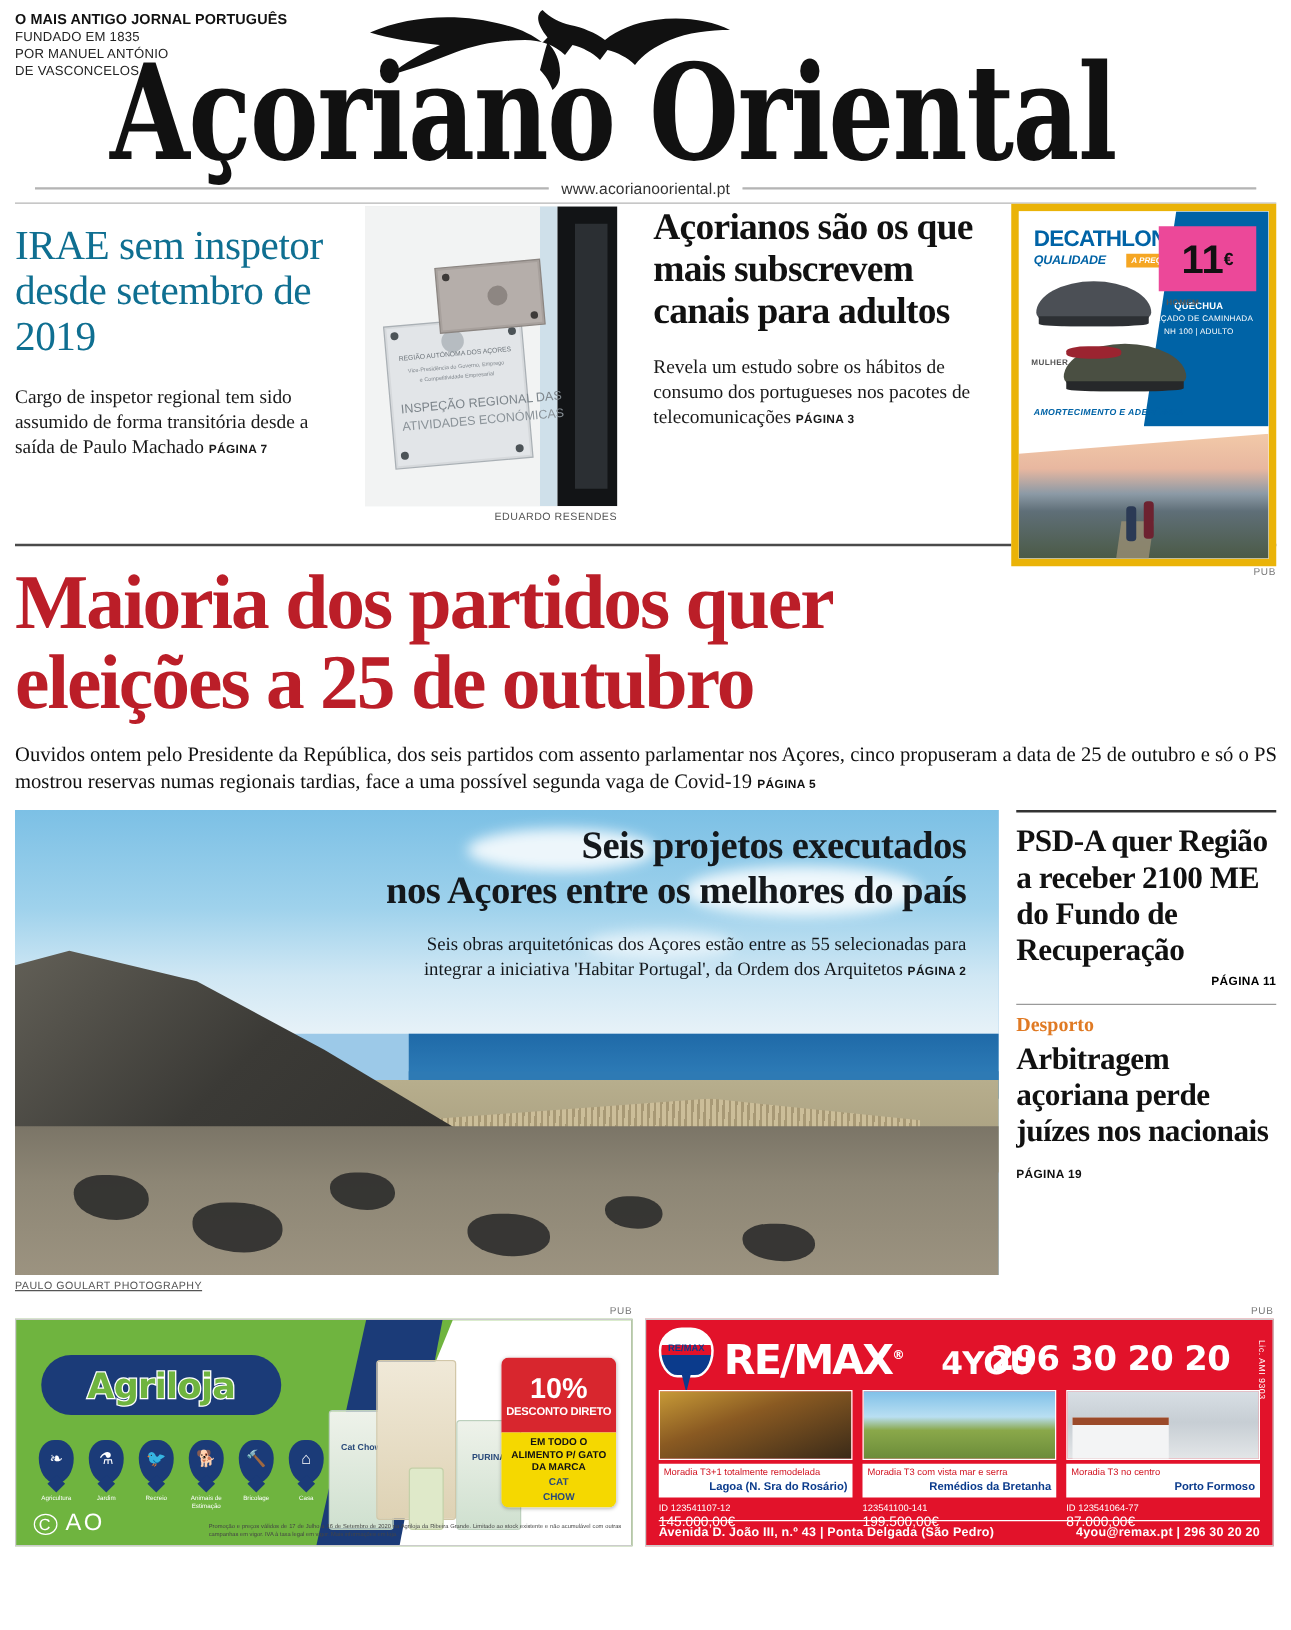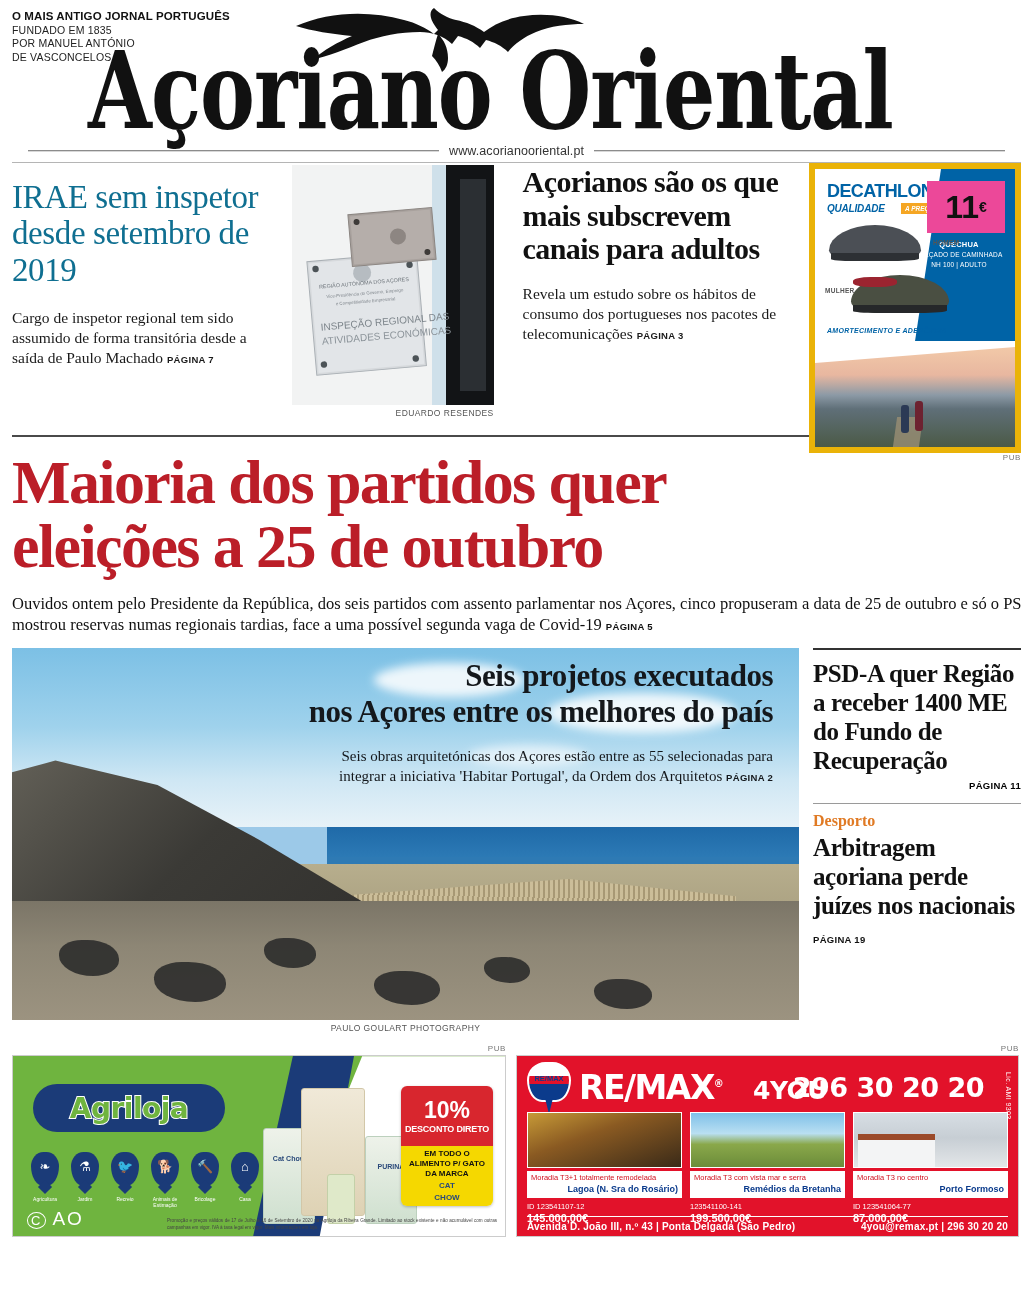--- a/index.html
+++ b/index.html
@@ -126,21 +126,21 @@
                 background: linear-gradient(#7b7567 0%, #8d8675 38%, #9c9380 100%); }
   .rock { position:absolute; background:#2f2f2e; border-radius:40% 55% 45% 60%; opacity:.92; }
   .boardwalk { position:absolute; left:36%; top:62%; width:56%; height:18%;
                background: repeating-linear-gradient(92deg,#cdbf9a 0 3px,#a79874 3px 5px);
                clip-path: polygon(0 30%, 62% 0, 100% 26%, 100% 66%, 58% 40%, 0 72%); opacity:.95;}
   .feat-overlay { position:absolute; left:0; right:0; top:10px; padding:0 26px; }
   .feat-overlay h2 { font-size:31px; line-height:1.16; font-weight:bold; color:#14181c;
                      text-align:right; letter-spacing:-.5px; }
   .feat-overlay .sub { margin-top:16px; text-align:right; font-size:15px; line-height:1.34; color:#14181c; }
   .feat-cred { font-family:"Liberation Sans", sans-serif; font-size:8.5px; color:#555;
-               text-align:center; letter-spacing:.4px; padding-top:3px; }
+               text-align:left; letter-spacing:.4px; padding-top:3px;text-decoration:underline; }
 
   .feat-side { width:222px; padding-left:14px; }
   .side-rule { border-top:2px solid #333; margin-bottom:9px; }
   .side-rule-thin { border-top:1px solid #9a9a9a; margin:12px 0 8px 0; }
   .feat-side h3 { font-size:25px; line-height:1.16; font-weight:bold; color:#111; letter-spacing:-.4px; }
   .feat-side .pgr { text-align:right; margin-top:5px; }
   .kicker { color:#e07a24; font-weight:bold; font-size:16px; margin-bottom:3px; font-family:"Liberation Serif", serif;}
   .feat-side h4 { font-size:25px; line-height:1.16; font-weight:bold; color:#111; letter-spacing:-.4px; }
 
   
@@ -215,21 +215,21 @@
   .rmx-img { height:56px; background:#b9c7cf; border:1px solid #fff; overflow:hidden; position:relative; }
   .rmx-i1 { background: linear-gradient(160deg,#c79a37 0%,#8a5a22 40%,#3a2a18 100%); }
   .rmx-i2 { background: linear-gradient(#7fc0e8 0%, #b9dff2 38%, #8aa84a 58%, #6b8c3a 100%); }
   .rmx-i3 { background: linear-gradient(#d7dee4 0%, #c7ced4 46%, #e3e6e8 100%); }
   .rmx-i3:after { content:""; position:absolute; left:4px; bottom:0; width:50%; height:50%; background:#f3f4f5;
                   border-top:6px solid #9b4a2a; }
   .rmx-desc { background:#fff; color:#d0111f; margin-top:3px; padding:2px 4px 3px 4px;
               font-family:"Liberation Sans", sans-serif; font-size:7.5px; line-height:1.25; }
   .rmx-desc .loc { display:block; text-align:right; font-weight:bold; font-size:9px; color:#0b3b8c; margin-top:1px; }
   .rmx-id { font-family:"Liberation Sans", sans-serif; font-size:7.5px; margin-top:4px; color:#fff; }
-  .rmx-price { font-family:"Liberation Sans", sans-serif; font-size:11px; font-weight:bold; color:#fff; margin-top:1px; }
+  .rmx-price { font-family:"Liberation Sans", sans-serif; font-size:11px; font-weight:normal; color:#fff; margin-top:1px; }
   .rmx-foot { position:absolute; left:10px; right:10px; bottom:4px; border-top:1px solid #fff; padding-top:4px;
               display:flex; justify-content:space-between; font-family:"Liberation Sans", sans-serif;
               font-size:10px; font-weight:bold; letter-spacing:.2px; }
 </style>
 </head>
 <body>
 
 <div class="page">
 
   <div class="masthead">
@@ -394,21 +394,21 @@
           </div>
         </div>
       </div>
       <div class="feat-cred">PAULO GOULART PHOTOGRAPHY</div>
     </div>
 
     <div class="feat-side">
       <div class="side-rule"></div>
 
       <div>
-        <h3>PSD-A quer Região a receber 1400 ME do Fundo de Recuperação</h3>
+        <h3>PSD-A quer Região a receber 2100 ME do Fundo de Recuperação</h3>
         <div class="pgr pg">PÁGINA 11</div>
       </div>
 
       <div class="side-rule-thin"></div>
 
       <div>
         <div class="kicker">Desporto</div>
         <h4>
           <span>Arbitragem açoriana perde juízes nos nacionais</span>
           <span class="pg">PÁGINA 19</span>

